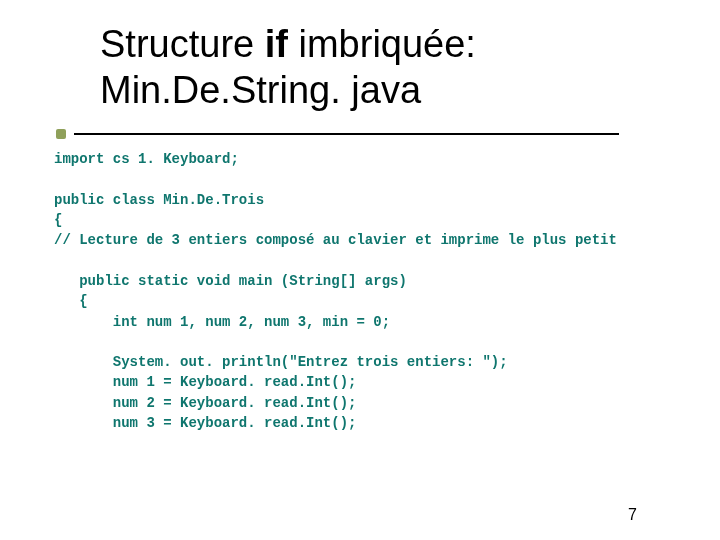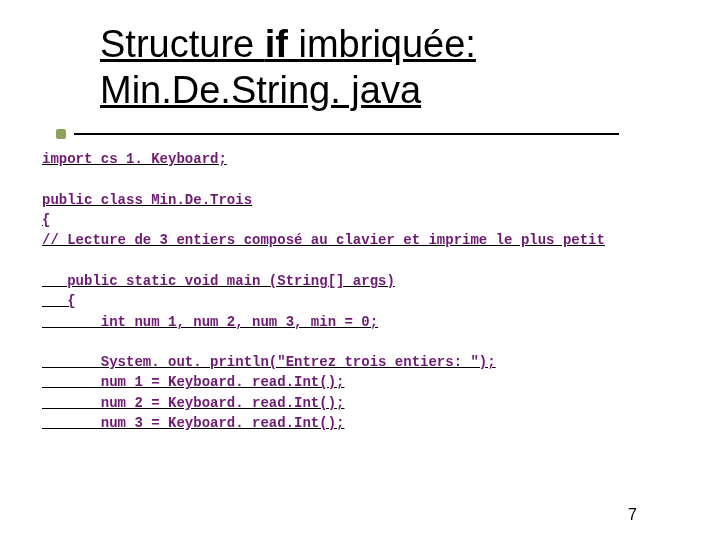--- a/index.html
+++ b/index.html
@@ -1,24 +1,24 @@
 <!DOCTYPE html>
 <html><head>
 <meta charset="utf-8">
 <style>
   * { margin: 0; padding: 0; box-sizing: border-box; }
   html, body { width: 720px; height: 540px; background: #fff; font-family: Arial, Helvetica, sans-serif; overflow: hidden; }
-  .slide { position: relative; width: 659px; height: 540px; padding: 20px 40px 20px 40px; text-decoration: underline; }
+  .slide { position: relative; width: 659px; height: 540px; padding: 20px 40px 20px 40px; }
   .title-block { margin-left: 60px; margin-top: 2px; }
   .title-line { font-size: 38px; color: #000; line-height: 1.2; }
   .title-line .bold { font-weight: bold; }
   .divider-row { position: relative; margin-top: 14px; margin-bottom: 10px; height: 12px; }
   .bullet { position: absolute; left: 16px; top: 2px; width: 10px; height: 10px; background: #8fa05a; border-radius: 2px; }
   .hr { position: absolute; left: 34px; right: 0; top: 6px; height: 2px; background: #000; }
-  .code-block { font-family: "Courier New", Courier, monospace; font-size: 14px; font-weight: bold; color: #701a75; white-space: pre; line-height: 1.45; margin-left: 2px; }
+  .code-block { font-family: "Courier New", Courier, monospace; font-size: 14px; font-weight: bold; color: #0f766e; white-space: pre; line-height: 1.45; margin-left: 14px; }
   .page-num { position: absolute; right: 22px; bottom: 16px; font-size: 16px; color: #000; font-family: Arial, Helvetica, sans-serif; }
 </style>
 </head>
 <body>
 
 <div class="slide">
 
   <div class="title-block">
     <div class="title-line">
       <span>Structure </span><span class="bold">if</span><span> imbriquée:</span>

